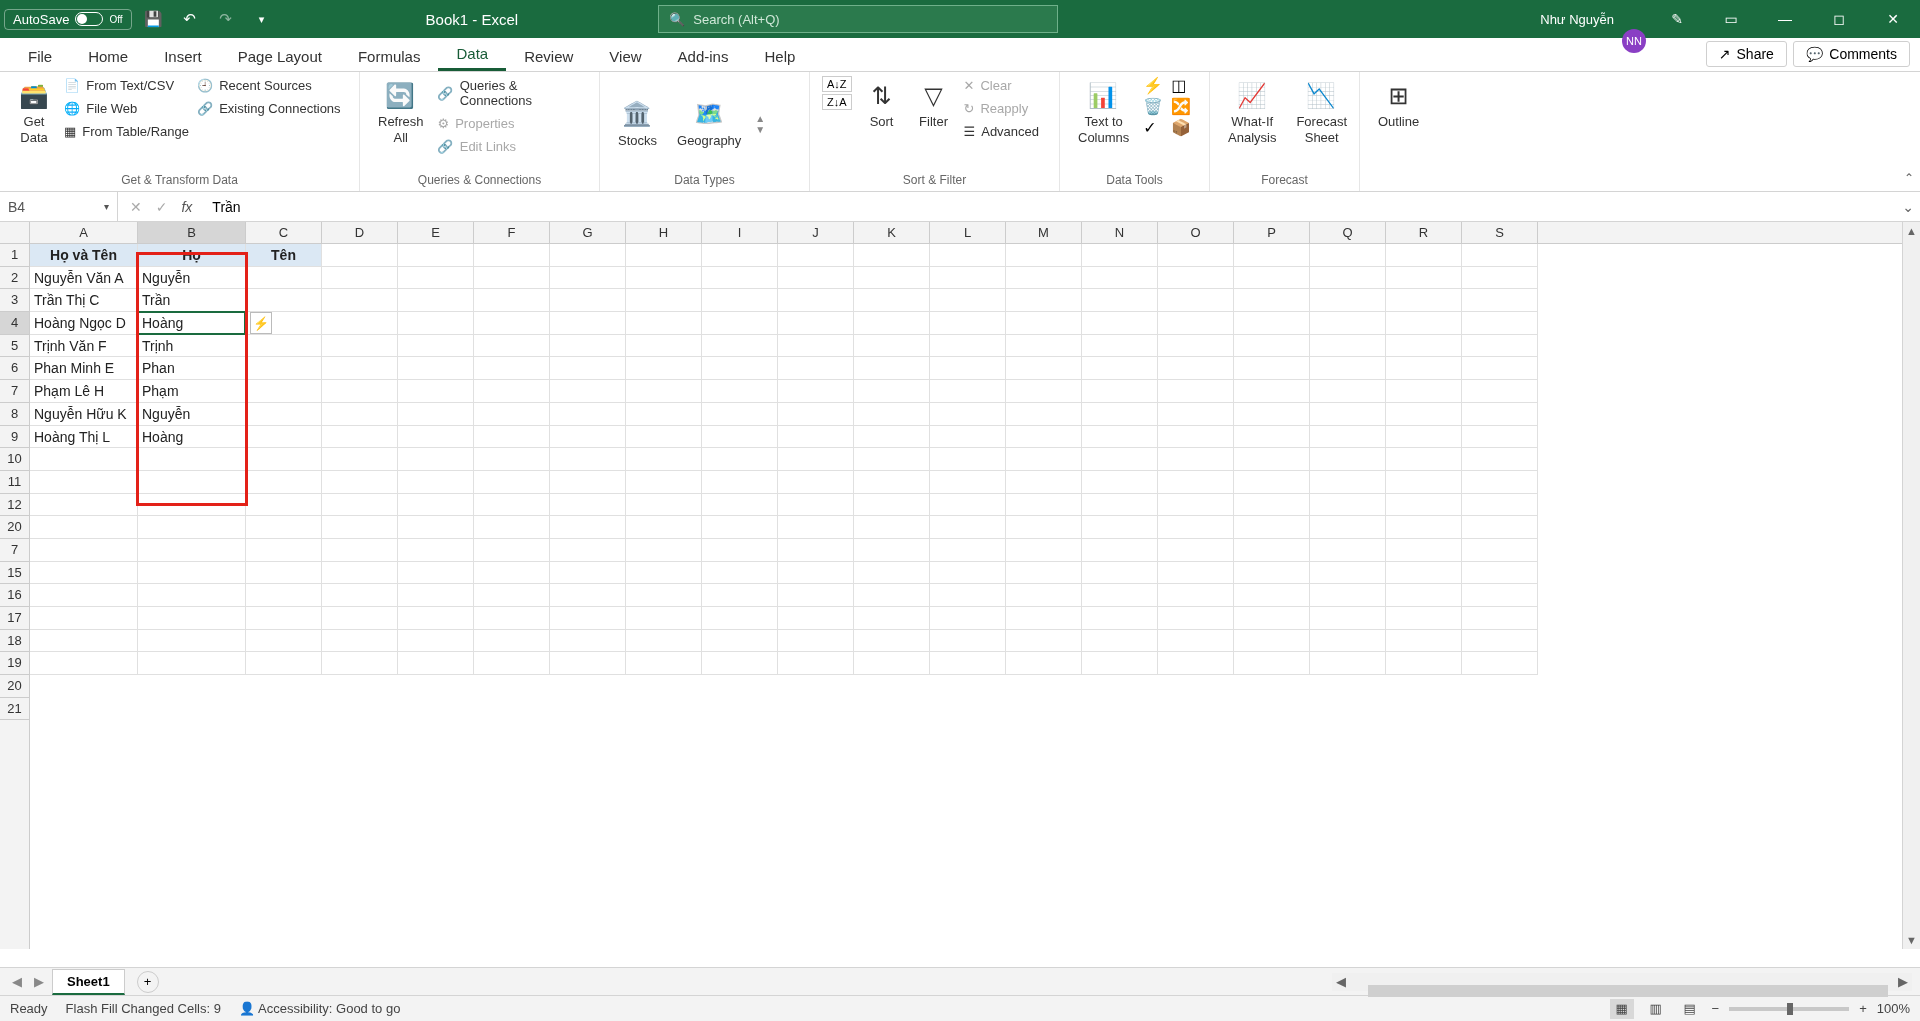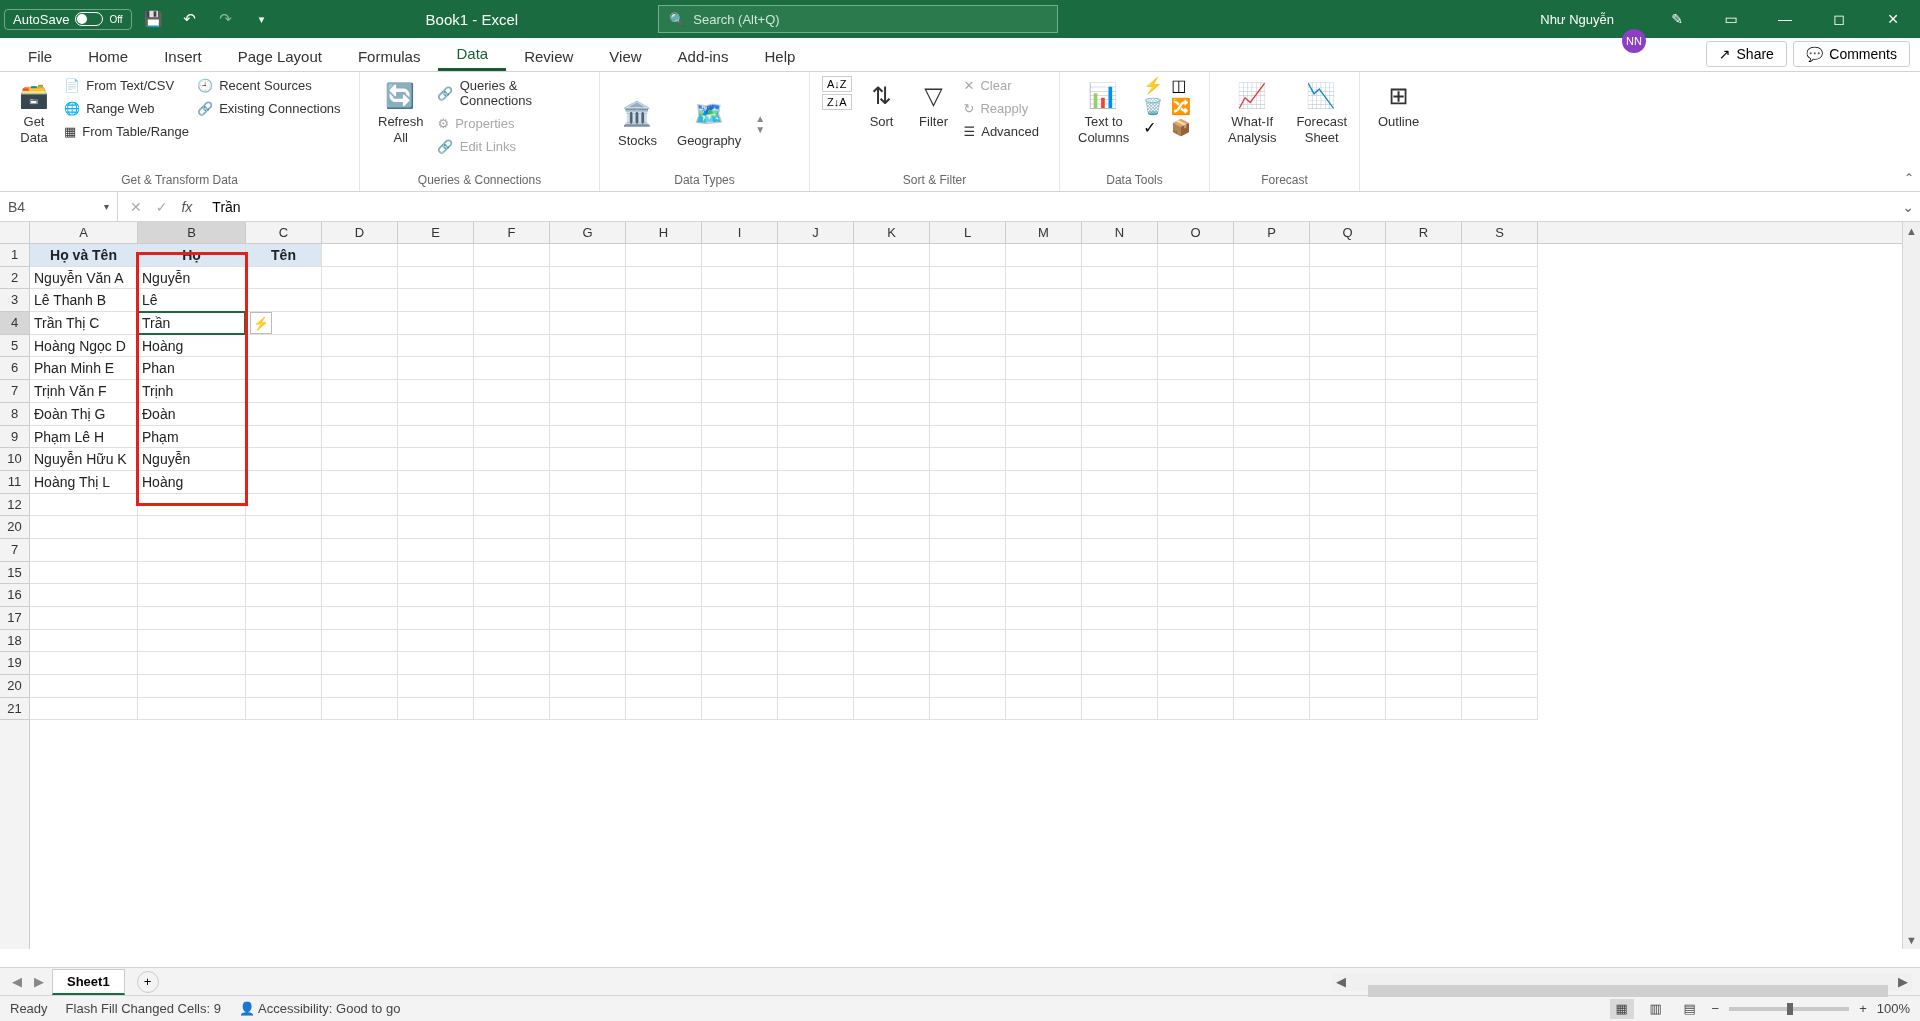--- a/index.html
+++ b/index.html
@@ -146,21 +146,21 @@
         <span style="white-space:pre-line">Get
 Data</span>
       </div>
       <div class="vlist">
         <div class="smallbtn">
             <span>📄</span>
             <span>From Text/CSV</span>
           </div>
         <div class="smallbtn">
             <span>🌐</span>
-            <span>Range Web</span>
+            <span>File Web</span>
           </div>
         <div class="smallbtn">
             <span>▦</span>
             <span>From Table/Range</span>
           </div>
       </div>
       <div class="vlist">
         <div class="smallbtn">
             <span>🕘</span>
             <span>Recent Sources</span>
@@ -396,41 +396,20 @@
         <div class="cell" style="width: 76px;"></div>
         <div class="cell" style="width: 76px;"></div>
         <div class="cell" style="width: 76px;"></div>
         <div class="cell" style="width: 76px;"></div>
         <div class="cell" style="width: 76px;"></div>
         <div class="cell" style="width: 76px;"></div>
         <div class="cell" style="width: 76px;"></div>
         <div class="cell" style="width: 76px;"></div>
       </div>
       <div class="row">
-        <div class="cell" style="width: 108px;">Lê Thanh B</div>
-        <div class="cell" style="width: 108px;">Lê</div>
-        <div class="cell" style="width: 76px;"></div>
-        <div class="cell" style="width: 76px;"></div>
-        <div class="cell" style="width: 76px;"></div>
-        <div class="cell" style="width: 76px;"></div>
-        <div class="cell" style="width: 76px;"></div>
-        <div class="cell" style="width: 76px;"></div>
-        <div class="cell" style="width: 76px;"></div>
-        <div class="cell" style="width: 76px;"></div>
-        <div class="cell" style="width: 76px;"></div>
-        <div class="cell" style="width: 76px;"></div>
-        <div class="cell" style="width: 76px;"></div>
-        <div class="cell" style="width: 76px;"></div>
-        <div class="cell" style="width: 76px;"></div>
-        <div class="cell" style="width: 76px;"></div>
-        <div class="cell" style="width: 76px;"></div>
-        <div class="cell" style="width: 76px;"></div>
-        <div class="cell" style="width: 76px;"></div>
-      </div>
-      <div class="row">
         <div class="cell" style="width: 108px;">Trần Thị C</div>
         <div class="cell" style="width: 108px;">Trần</div>
         <div class="cell" style="width: 76px;"></div>
         <div class="cell" style="width: 76px;"></div>
         <div class="cell" style="width: 76px;"></div>
         <div class="cell" style="width: 76px;"></div>
         <div class="cell" style="width: 76px;"></div>
         <div class="cell" style="width: 76px;"></div>
         <div class="cell" style="width: 76px;"></div>
         <div class="cell" style="width: 76px;"></div>
@@ -459,64 +438,43 @@
         <div class="cell" style="width: 76px;"></div>
         <div class="cell" style="width: 76px;"></div>
         <div class="cell" style="width: 76px;"></div>
         <div class="cell" style="width: 76px;"></div>
         <div class="cell" style="width: 76px;"></div>
         <div class="cell" style="width: 76px;"></div>
         <div class="cell" style="width: 76px;"></div>
         <div class="cell" style="width: 76px;"></div>
       </div>
       <div class="row">
+        <div class="cell" style="width: 108px;">Trịnh Văn F</div>
+        <div class="cell" style="width: 108px;">Trịnh</div>
+        <div class="cell" style="width: 76px;"></div>
+        <div class="cell" style="width: 76px;"></div>
+        <div class="cell" style="width: 76px;"></div>
+        <div class="cell" style="width: 76px;"></div>
+        <div class="cell" style="width: 76px;"></div>
+        <div class="cell" style="width: 76px;"></div>
+        <div class="cell" style="width: 76px;"></div>
+        <div class="cell" style="width: 76px;"></div>
+        <div class="cell" style="width: 76px;"></div>
+        <div class="cell" style="width: 76px;"></div>
+        <div class="cell" style="width: 76px;"></div>
+        <div class="cell" style="width: 76px;"></div>
+        <div class="cell" style="width: 76px;"></div>
+        <div class="cell" style="width: 76px;"></div>
+        <div class="cell" style="width: 76px;"></div>
+        <div class="cell" style="width: 76px;"></div>
+        <div class="cell" style="width: 76px;"></div>
+      </div>
+      <div class="row">
         <div class="cell" style="width: 108px;">Phan Minh E</div>
         <div class="cell" style="width: 108px;">Phan</div>
-        <div class="cell" style="width: 76px;"></div>
-        <div class="cell" style="width: 76px;"></div>
-        <div class="cell" style="width: 76px;"></div>
-        <div class="cell" style="width: 76px;"></div>
-        <div class="cell" style="width: 76px;"></div>
-        <div class="cell" style="width: 76px;"></div>
-        <div class="cell" style="width: 76px;"></div>
-        <div class="cell" style="width: 76px;"></div>
-        <div class="cell" style="width: 76px;"></div>
-        <div class="cell" style="width: 76px;"></div>
-        <div class="cell" style="width: 76px;"></div>
-        <div class="cell" style="width: 76px;"></div>
-        <div class="cell" style="width: 76px;"></div>
-        <div class="cell" style="width: 76px;"></div>
-        <div class="cell" style="width: 76px;"></div>
-        <div class="cell" style="width: 76px;"></div>
-        <div class="cell" style="width: 76px;"></div>
-      </div>
-      <div class="row">
-        <div class="cell" style="width: 108px;">Trịnh Văn F</div>
-        <div class="cell" style="width: 108px;">Trịnh</div>
-        <div class="cell" style="width: 76px;"></div>
-        <div class="cell" style="width: 76px;"></div>
-        <div class="cell" style="width: 76px;"></div>
-        <div class="cell" style="width: 76px;"></div>
-        <div class="cell" style="width: 76px;"></div>
-        <div class="cell" style="width: 76px;"></div>
-        <div class="cell" style="width: 76px;"></div>
-        <div class="cell" style="width: 76px;"></div>
-        <div class="cell" style="width: 76px;"></div>
-        <div class="cell" style="width: 76px;"></div>
-        <div class="cell" style="width: 76px;"></div>
-        <div class="cell" style="width: 76px;"></div>
-        <div class="cell" style="width: 76px;"></div>
-        <div class="cell" style="width: 76px;"></div>
-        <div class="cell" style="width: 76px;"></div>
-        <div class="cell" style="width: 76px;"></div>
-        <div class="cell" style="width: 76px;"></div>
-      </div>
-      <div class="row">
-        <div class="cell" style="width: 108px;">Đoàn Thị G</div>
-        <div class="cell" style="width: 108px;">Đoàn</div>
         <div class="cell" style="width: 76px;"></div>
         <div class="cell" style="width: 76px;"></div>
         <div class="cell" style="width: 76px;"></div>
         <div class="cell" style="width: 76px;"></div>
         <div class="cell" style="width: 76px;"></div>
         <div class="cell" style="width: 76px;"></div>
         <div class="cell" style="width: 76px;"></div>
         <div class="cell" style="width: 76px;"></div>
         <div class="cell" style="width: 76px;"></div>
         <div class="cell" style="width: 76px;"></div>

